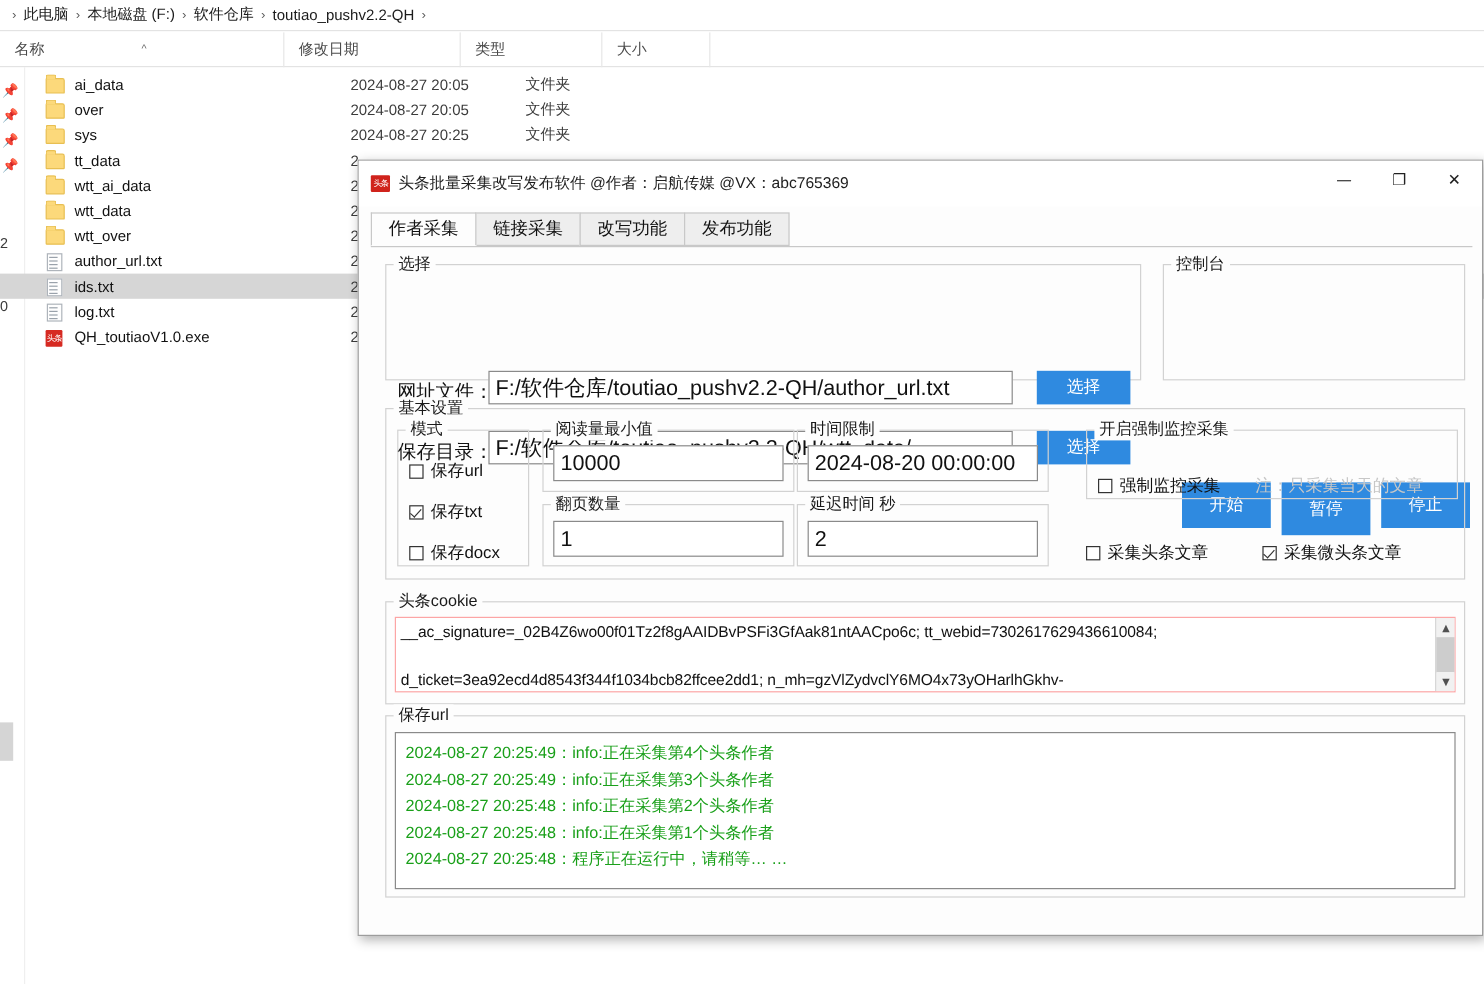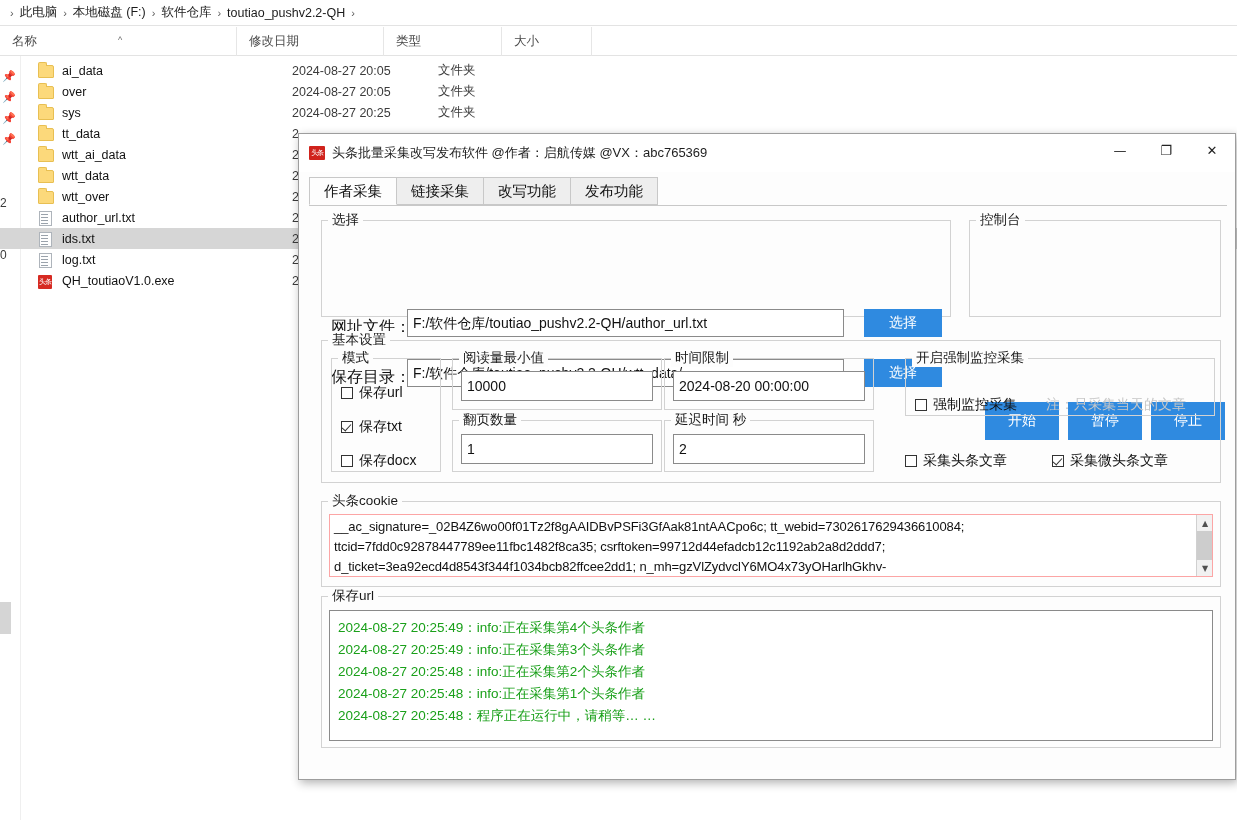--- a/index.html
+++ b/index.html
@@ -156,21 +156,21 @@
     position: absolute; top: -10px; left: 6px;
     background: #fdfdfd; padding: 0 4px;
     font-size: 13.5px; color: #1a1a1a; white-space: nowrap;
   }
 
   .lbl { position:absolute; font-size: 16px; color: #111; white-space:nowrap; }
 
   .tinput {
     position: absolute; background: #fff;
     border: 1px solid #8a8a8a;
-    font-size: 14px; color: #111;
+    font-size: 18px; color: #111;
     padding: 0 5px; line-height: 1;
     display:flex; align-items:center;
     font-family: "Liberation Sans", sans-serif;
   }
   .btn-blue {
     position: absolute; background: #2f8ae0;
     color: #ffffff; font-size: 14px;
     display: flex; align-items: center; justify-content: center;
     border: none; cursor: pointer;
   }
@@ -408,21 +408,21 @@
     <div class="btn-blue" style="left:555px; top:103px; width:78px; height:28px;">选择</div>
 
     <div class="lbl" style="left:22px; top:161px;">保存目录：</div>
     <div class="tinput" style="left:98px; top:153px; width:437px; height:28px;">F:/软件仓库/toutiao_pushv2.2-QH/wtt_data/</div>
     <div class="btn-blue" style="left:555px; top:153px; width:78px; height:28px;">选择</div>
 
     <div class="group" style="left:660px; top:14px; width:252px; height:97px;">
       <span class="legend">控制台</span>
     </div>
     <div class="btn-blue" style="left:676px; top:196px; width:74px; height:38px;text-align:right;">开始</div>
-    <div class="btn-blue" style="left:759px; top:196px; width:74px; height:38px;">暂停</div>
+    <div class="btn-blue" style="left:759px; top:196px; width:74px; height:44px;">暂停</div>
     <div class="btn-blue" style="left:842px; top:196px; width:74px; height:38px;">停止</div>
 
     <div class="group" style="left:12px; top:134px; width:900px; height:143px;">
       <span class="legend">基本设置</span>
     </div>
 
     <div class="group" style="left:22px; top:152px; width:110px; height:114px;">
       <span class="legend">模式</span>
     </div>
     <div class="cb" style="left:32px; top:178px;">
@@ -474,21 +474,20 @@
     <div class="cb" style="left:743px; top:246px;">
       <span class="cbbox checked"></span>
       <span>采集微头条文章</span>
     </div>
 
     <div class="group" style="left:12px; top:295px; width:900px; height:86px;">
       <span class="legend">头条cookie</span>
     </div>
     <div class="cookiebox" style="left:20px; top:308px; width:884px; height:63px;">
       <div class="cookietext" style="top:2px;">__ac_signature=_02B4Z6wo00f01Tz2f8gAAIDBvPSFi3GfAak81ntAACpo6c; tt_webid=7302617629436610084;</div>
-      <div class="cookietext" style="top:22px;">ttcid=7fdd0c92878447789ee11fbc1482f8ca35; csrftoken=99712d44efadcb12c1192ab2a8d2ddd7;</div>
       <div class="cookietext" style="top:42px;">d_ticket=3ea92ecd4d8543f344f1034bcb82ffcee2dd1; n_mh=gzVlZydvclY6MO4x73yOHarlhGkhv-</div>
       <div class="vscroll">
         <div class="vs-arrow vs-up">▲</div>
         <div class="vs-thumb"></div>
         <div class="vs-arrow vs-down">▼</div>
       </div>
     </div>
 
     <div class="group" style="left:12px; top:390px; width:900px; height:152px;">
       <span class="legend">保存url</span>

